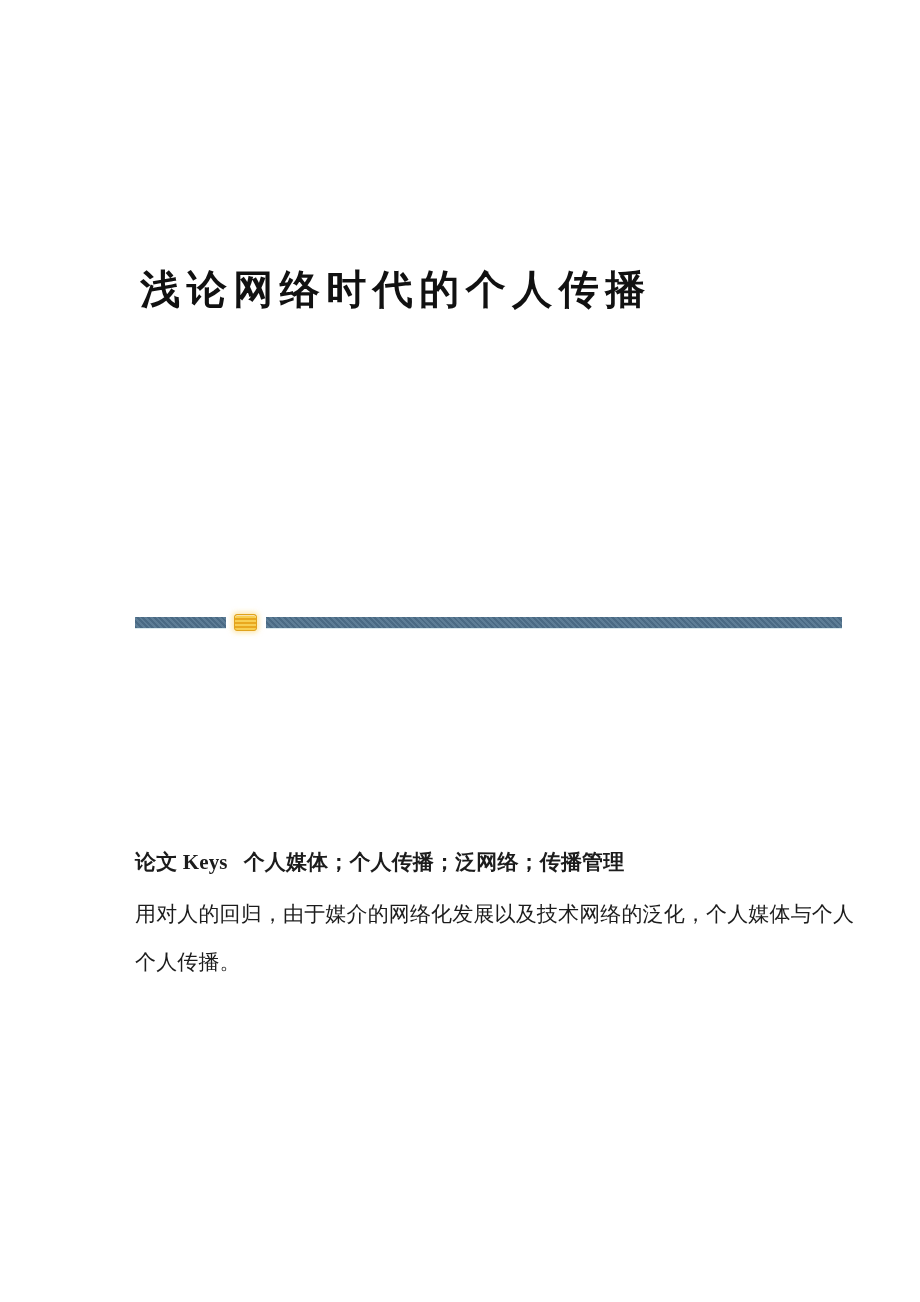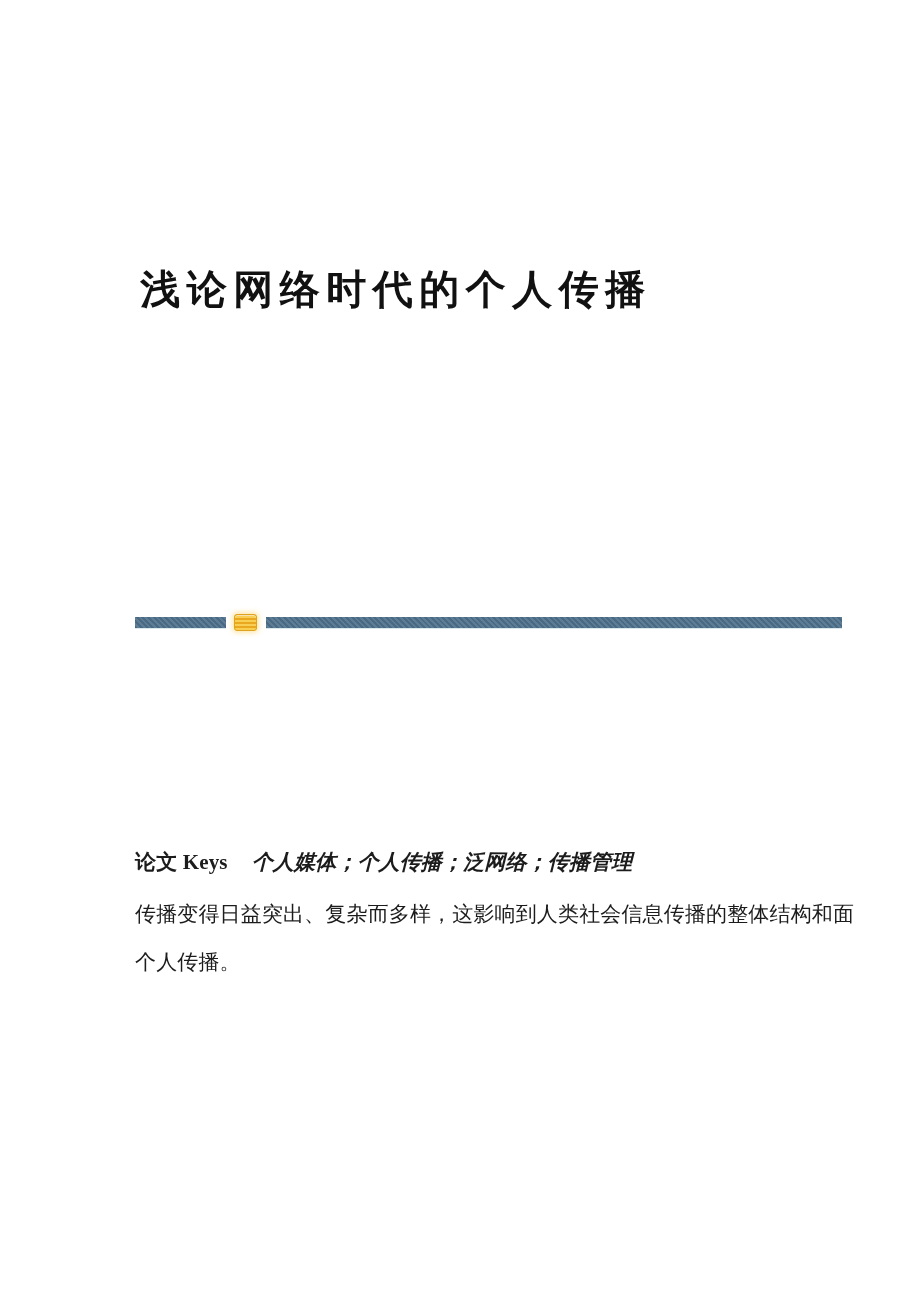--- a/index.html
+++ b/index.html
@@ -76,21 +76,21 @@
     width: 722px;
     font-size: 21px;
     letter-spacing: 0.15px;
     color: #1c1c1c;
   }
   .kw-line {
     line-height: 48px;
     font-weight: bold;
     white-space: nowrap;
   }
-  .kw-value { margin-left: 24px; font-style: italic; }
+  .kw-value { margin-left: 16px; }
   .summary {
     margin-top: 4px;
   }
   .sum-line {
     line-height: 48px;
     white-space: nowrap;
   }
   .sum-line.first { text-indent: 43px; }
   .sum-label { font-weight: bold; }
 </style>
@@ -105,19 +105,19 @@
   <div class="divider-icon"></div>
 </div>
 
 <div class="text-block">
   <div class="kw-line">
     <span class="kw-label">论文 Keys</span><span class="kw-value">个人媒体；个人传播；泛网络；传播管理</span>
   </div>
 
   <div class="summary">
     <div class="sum-line">
-      <span>传播变得日益突出、复杂而多样，这影响到人类社会信息传播的整体结构和面</span>
+      <span>用对人的回归，由于媒介的网络化发展以及技术网络的泛化，个人媒体与个人</span>
     </div>
     <div class="sum-line">
       <span>个人传播。</span>
     </div>
   </div>
 </div>
 
 </body></html>

